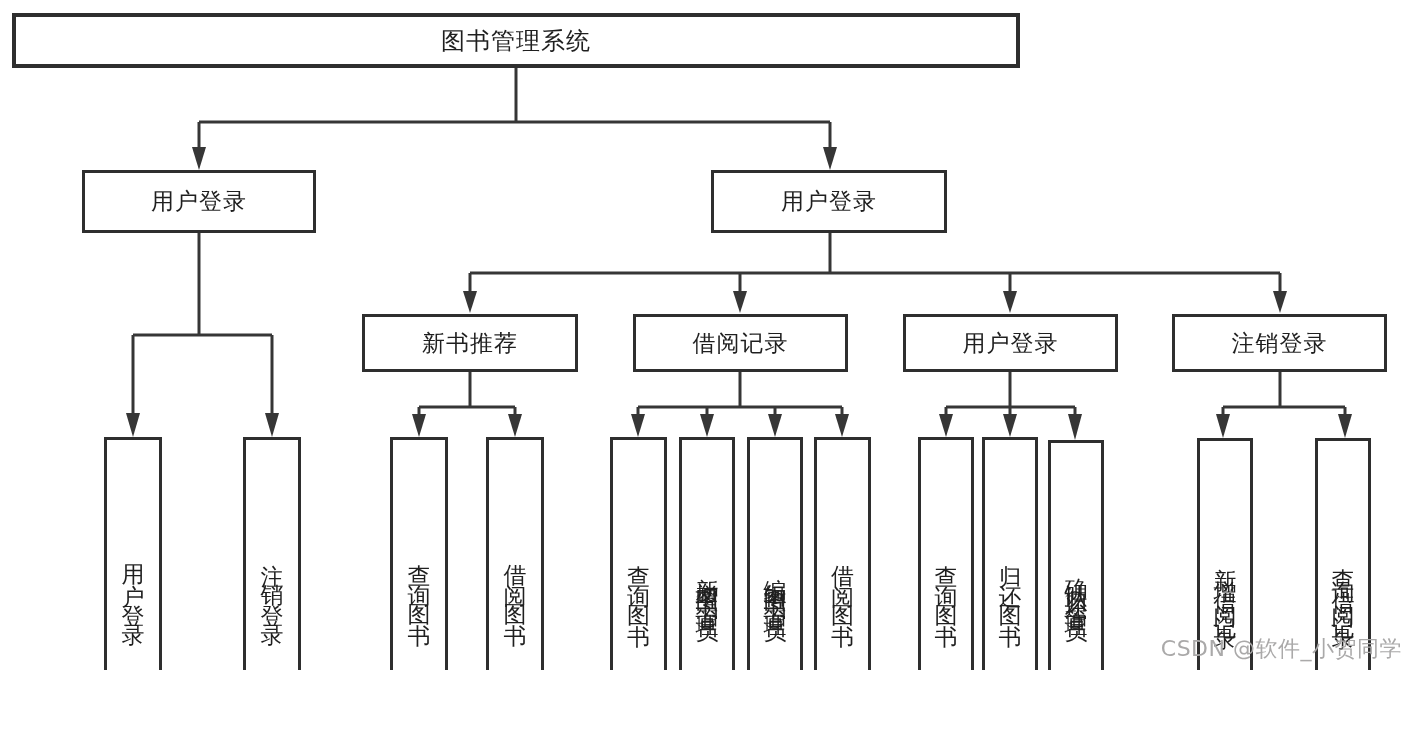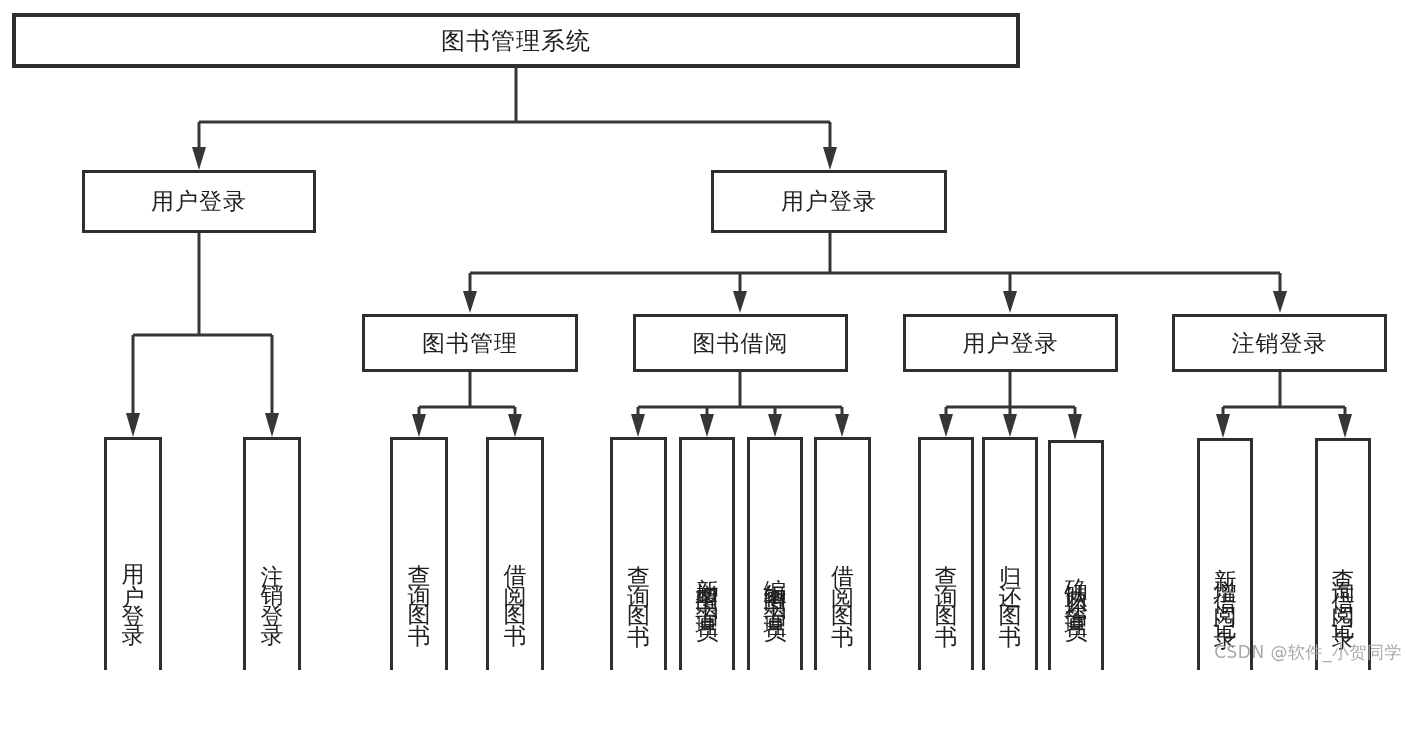--- a/index.html
+++ b/index.html
@@ -32,21 +32,21 @@
     white-space:nowrap;
   }
   .v-node.spread span{letter-spacing:20px;}
   .v-node.mid   span{letter-spacing:12px;}
   .v-node.tight span{letter-spacing:6px;}
   .wire{stroke:#363636;stroke-width:3;fill:none;}
   .arrow{fill:#363636;stroke:none;}
   #watermark{
     position:absolute;
     right:3px;bottom:6px;
-    font-size:17px;
+    font-size:22px;
     color:#aaa9a9;
     letter-spacing:0.5px;
     white-space:nowrap;
   }
 </style>
 </head>
 <body>
 
 <div id="canvas">
 
@@ -117,24 +117,24 @@
   </div>
 
   <div class="node h-node" style="left:82px;top:170px;width:234px;height:63px;">
     <span>用户登录</span>
   </div>
   <div class="node h-node" style="left:711px;top:170px;width:236px;height:63px;">
     <span>用户登录</span>
   </div>
 
   <div class="node h-node" style="left:362px;top:314px;width:216px;height:58px;">
-    <span>图书管理</span>
+    <span>新书推荐</span>
   </div>
   <div class="node h-node" style="left:633px;top:314px;width:215px;height:58px;">
-    <span>图书借阅</span>
+    <span>借阅记录</span>
   </div>
   <div class="node h-node" style="left:903px;top:314px;width:215px;height:58px;">
     <span>用户登录</span>
   </div>
   <div class="node h-node" style="left:1172px;top:314px;width:215px;height:58px;">
     <span>注销登录</span>
   </div>
 
   <div class="node v-node spread" style="left:104px;top:437px;width:58px;height:298px;">
     <span>用户登录</span>

